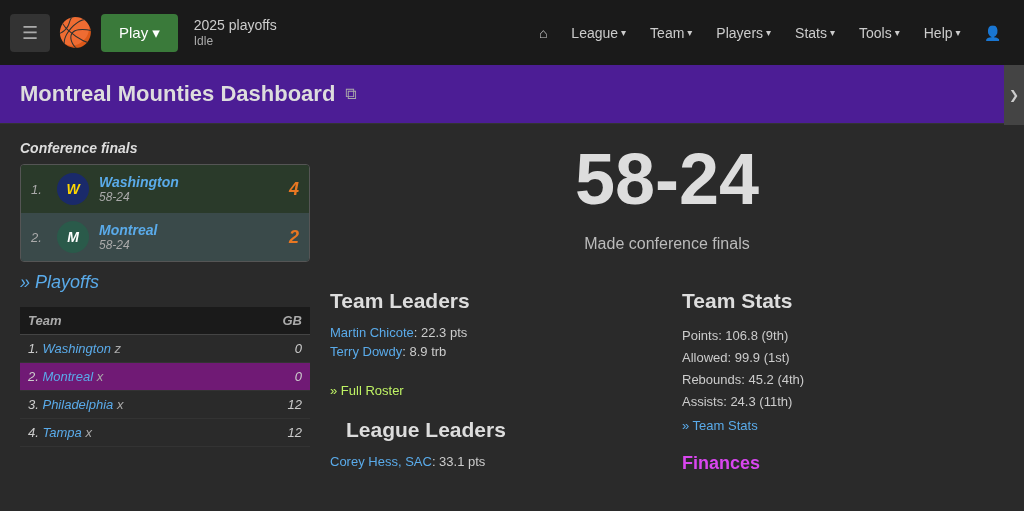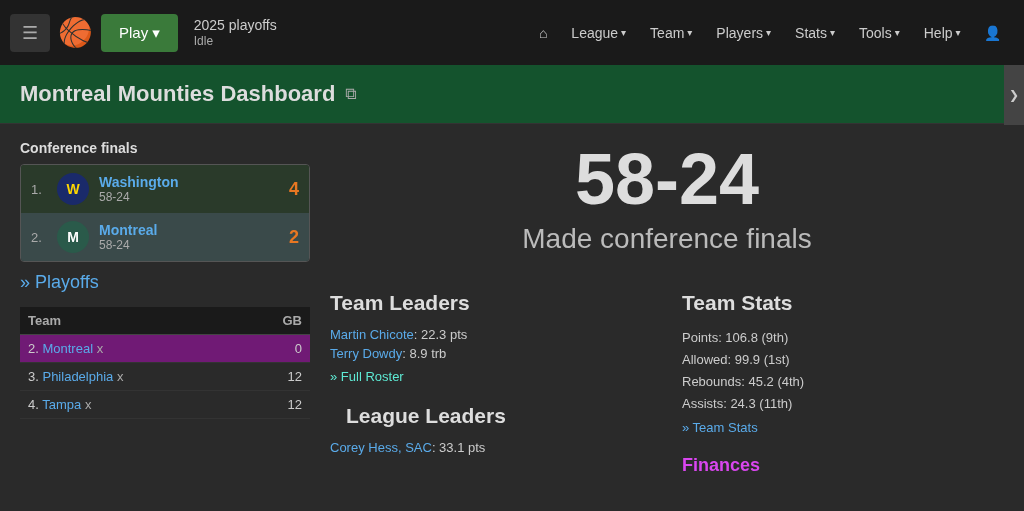--- a/index.html
+++ b/index.html
@@ -86,21 +86,21 @@
       display: flex;
       align-items: center;
       justify-content: center;
       cursor: pointer;
       font-size: 12px;
       z-index: 10;
     }
 
     
     .page-header {
-      background: #14532d;
+      background: #4c1d95;
       padding: 16px 20px;
       border-bottom: 1px solid #333;
       display: flex;
       align-items: center;
       gap: 10px;
     }
     .page-title {
       font-size: 22px;
       color: #ddd;
       font-weight: bold;
@@ -114,20 +114,21 @@
     .main-content {
       display: flex;
       padding: 16px 20px;
       gap: 20px;
     }
 
     
     .left-col {
       width: 290px;
       flex-shrink: 0;
+      font-style: italic;
     }
 
     .section-title {
       font-weight: bold;
       color: #ddd;
       margin-bottom: 8px;
       font-size: 14px;
     }
 
     
@@ -206,47 +207,47 @@
       margin-bottom: 20px;
       padding-bottom: 16px;
     }
     .big-record {
       font-size: 72px;
       color: #ddd;
       font-weight: bold;
       line-height: 1.1;
     }
     .record-subtitle {
-      font-size: 28px;
+      font-size: 16px;
       color: #bbb;
-      margin-top: 4px;
+      margin-top: 16px;
     }
 
     
     .two-col-grid {
       display: grid;
       grid-template-columns: 1fr 1fr;
       gap: 0 30px;
     }
 
     .section-heading {
       font-size: 21px;
       color: #ddd;
       font-weight: bold;
       margin-bottom: 12px;
     }
 
     .stat-link { color: #5aabea; text-decoration: none; font-size: 13px; }
     .stat-line { margin-bottom: 4px; font-size: 13px; }
     .full-roster-link {
-      color: #5eead4;
+      color: #bef264;
       text-decoration: none;
       font-size: 13px;
       display: inline-block;
-      margin-top: 4px;
+      margin-top: 20px;
     }
 
     .team-stats-text { font-size: 13px; line-height: 1.7; }
     .team-stats-link { color: #5aabea; text-decoration: none; font-size: 13px; }
 
     .finances-heading {
       font-size: 18px;
       color: #d946ef;
       font-weight: bold;
       margin-top: 20px;
@@ -326,20 +327,26 @@
     <a class="playoffs-link">» Playoffs</a>
 
     <table class="standings-table">
       <thead>
         <tr>
           <th>Team</th>
           <th class="gb-col">GB</th>
         </tr>
       </thead>
       <tbody id="standings-tbody">
+      <tr>
+    <td>
+      1. <a style="color:#5aabea;text-decoration:none;">Washington</a> <span style="color:#aaa;">z</span>
+    </td>
+    <td class="gb-val">0</td>
+  </tr>
           <tr class="highlight-row">
     <td>
       2. <a style="color:#5aabea;text-decoration:none;">Montreal</a> <span style="color:#aaa;">x</span>
     </td>
     <td class="gb-val">0</td>
   </tr>
           <tr>
     <td>
       3. <a style="color:#5aabea;text-decoration:none;">Philadelphia</a> <span style="color:#aaa;">x</span>
     </td>

